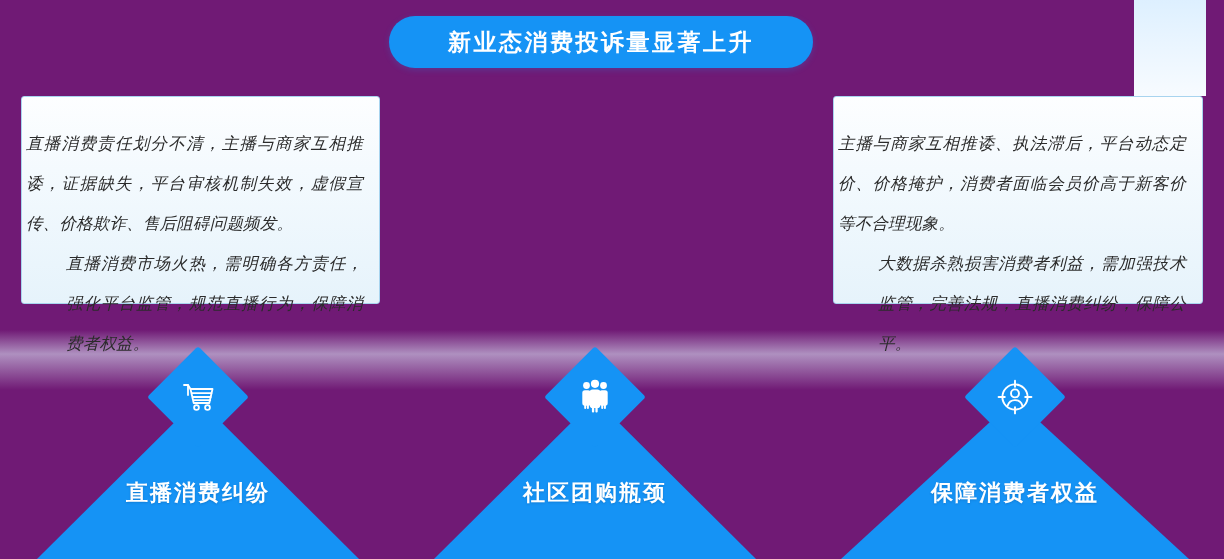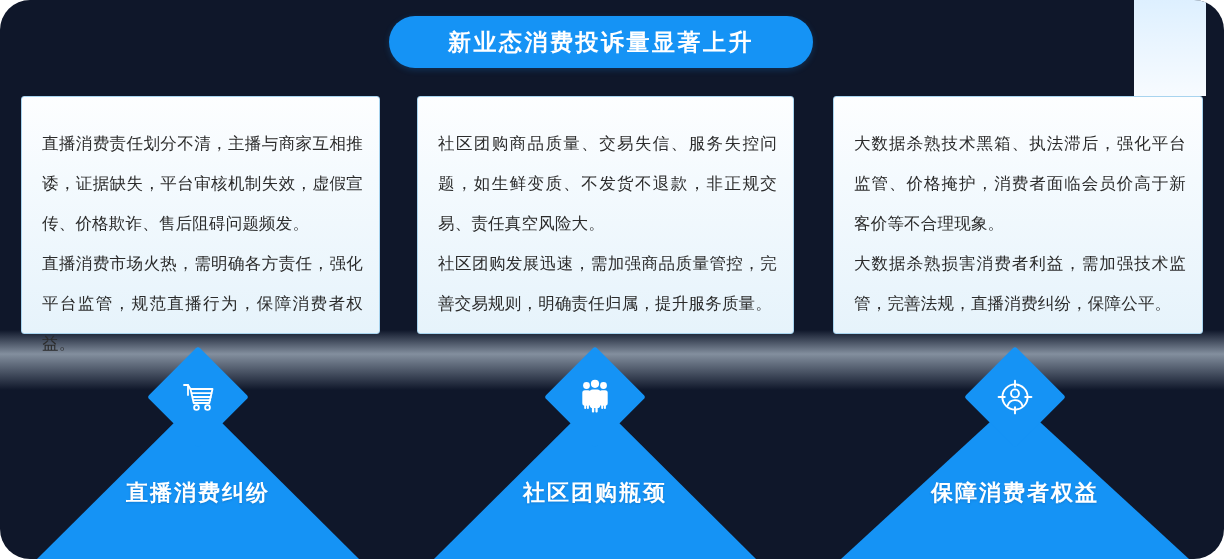--- a/index.html
+++ b/index.html
@@ -8,23 +8,22 @@
     width: 1224px;
     height: 559px;
     overflow: hidden;
     font-family: "Liberation Sans", "DejaVu Sans", sans-serif;
   }
 
   #stage {
     position: relative;
     width: 1224px;
     height: 559px;
-    background: #0f172a;
+    background: #701a75;
     overflow: hidden;
-    border-radius: 30px;
   }
 
   
   .bg-tint-tr {
     position: absolute;
     left: 1134px;
     top: -4px;
     width: 72px;
     height: 100px;
     background: linear-gradient(180deg, #dcefff 0%, #e9f5ff 45%, #f7fbff 100%);
@@ -59,39 +58,40 @@
     font-size: 23px;
     font-weight: bold;
     letter-spacing: 2.5px;
     white-space: nowrap;
   }
 
   
   .card {
     position: absolute;
     top: 96px;
-    height: 238px;
+    height: 208px;
     border: 1px solid #a8d4ef;
     border-radius: 3px;
     background: linear-gradient(180deg, #fdfeff 0%, #f4fafe 35%, #e6f3fb 100%);
-    padding: 26px 16px 18px 20px;
+    padding: 26px 16px 18px 4px;
+    font-style: italic;
   }
   #card-0 { left: 21px;  width: 359px; }
   #card-1 { left: 417px; width: 377px; }
   #card-2 { left: 833px; width: 370px; }
 
   .card .para {
     color: #2b2b2b;
     font-size: 16.5px;
     line-height: 40px;
     letter-spacing: 0.2px;
     text-align: justify;
     text-align-last: left;
   }
-  .card .para + .para { margin-top: 0px; }
+  .card .para + .para { margin-top: 0px; margin-left: 40px; }
 
   
   .tri-group {
     position: absolute;
     top: 361px;
     height: 198px;
   }
   #tri-0 { left: 37px;  width: 322px; }
   #tri-1 { left: 434px; width: 322px; }
   #tri-2 { left: 841px; width: 348px; }
@@ -154,27 +154,23 @@
 
   <div class="title-pill">
     <span class="title-text">新业态消费投诉量显著上升</span>
   </div>
 
   <div class="card" id="card-0">
     <p class="para">直播消费责任划分不清，主播与商家互相推诿，证据缺失，平台审核机制失效，虚假宣传、价格欺诈、售后阻碍问题频发。</p>
     <p class="para">直播消费市场火热，需明确各方责任，强化平台监管，规范直播行为，保障消费者权益。</p>
   </div>
 
-  <div class="card" id="card-1">
-    <p class="para">社区团购商品质量、交易失信、服务失控问题，如生鲜变质、不发货不退款，非正规交易、责任真空风险大。</p>
-    <p class="para">社区团购发展迅速，需加强商品质量管控，完善交易规则，明确责任归属，提升服务质量。</p>
-  </div>
 
   <div class="card" id="card-2">
-    <p class="para">大数据杀熟技术黑箱、执法滞后，强化平台监管、价格掩护，消费者面临会员价高于新客价等不合理现象。</p>
+    <p class="para">主播与商家互相推诿、执法滞后，平台动态定价、价格掩护，消费者面临会员价高于新客价等不合理现象。</p>
     <p class="para">大数据杀熟损害消费者利益，需加强技术监管，完善法规，直播消费纠纷，保障公平。</p>
   </div>
 
   <div class="tri-group" id="tri-0">
     <div class="triangle"></div>
     <div class="diamond"></div>
     <div class="diamond-icon">
       <svg width="40" height="40" viewBox="0 0 40 40" fill="none" stroke="#ffffff" stroke-width="1.8" stroke-linecap="round" stroke-linejoin="round">
         <path d="M6 8 h4 l2.5 4"></path>
         <path d="M10 8 v10"></path>

